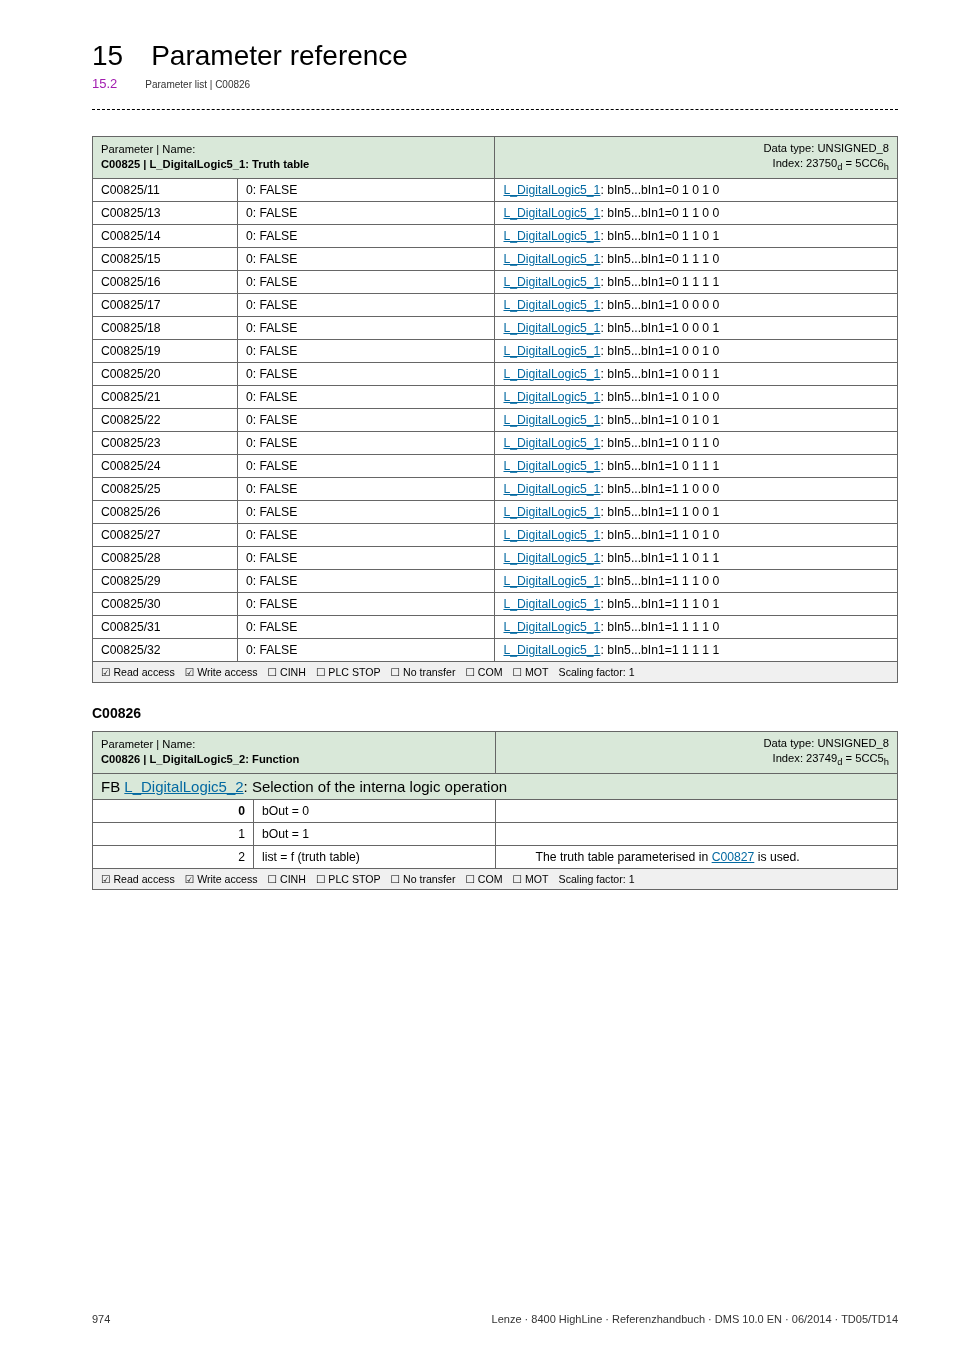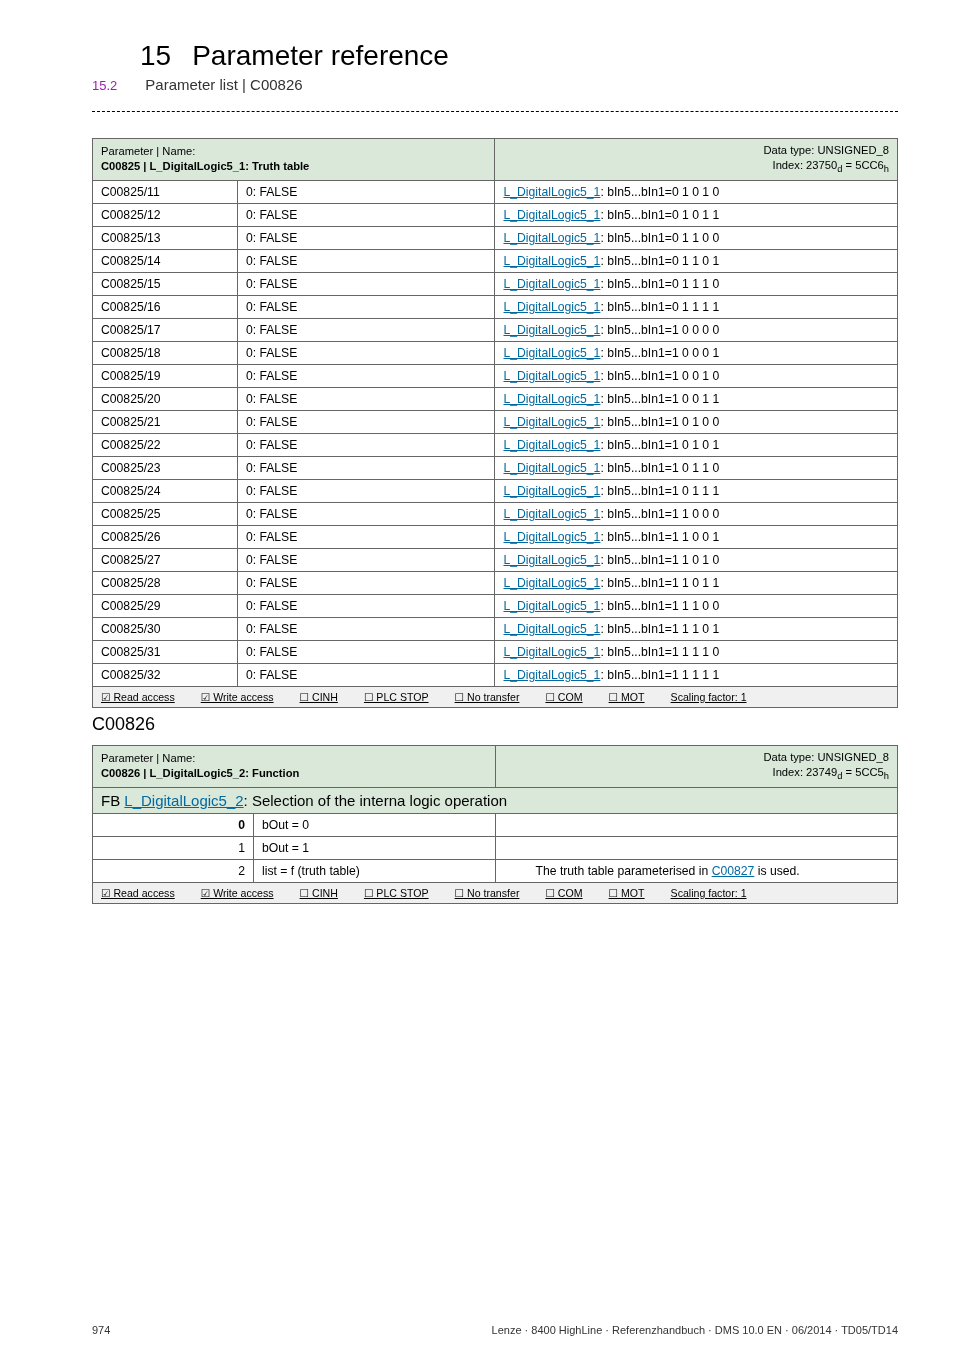--- a/index.html
+++ b/index.html
@@ -1,52 +1,52 @@
 <!DOCTYPE html>
 <html><head>
 <meta charset="utf-8">
 <style>
   * { box-sizing: border-box; margin: 0; padding: 0; }
   html, body { width: 954px; background: #fff; font-family: Arial, Helvetica, sans-serif; color: #000; }
   .page { width: 954px; min-height: 1350px; padding: 40px 56px 40px 92px; position: relative; }
   .hdr { margin-bottom: 6px; }
-  .hdr-row { display: flex; align-items: baseline; gap: 21px; margin-left: 48px; }
+  .hdr-row { display: flex; align-items: baseline; gap: 28px; }
   .hdr-num { font-size: 28px; font-weight: 400; }
   .hdr-title { font-size: 28px; font-weight: 400; }
   .sub-row { display: flex; align-items: baseline; gap: 28px; margin-top: 4px; }
   .sub-num { font-size: 13px; color: #a21caf; }
-  .sub-title { font-size: 15px; color: #333; }
+  .sub-title { font-size: 10px; color: #333; }
   .dashline { margin-top: 18px; margin-bottom: 26px; border: none; border-top: 1.5px dashed #000; }
 
   .tbl { width: 100%; border-collapse: collapse; font-size: 12.2px; }
   .tbl th, .tbl td { border: 1px solid #666; padding: 4px 8px; vertical-align: middle; }
   .tbl-head td { background: #d9e8d9; font-size: 11.2px; line-height: 1.35; }
   .tbl-head .pname { font-weight: 700; }
   .tbl-head .right { text-align: right; }
   .param-col { width: 18%; }
   .val-col { width: 32%; }
   .desc-col { width: 50%; }
   .link { color: #0369a1; }
   .tbl-foot td { background: #f0f0f0; font-size: 10.6px; }
-  .footrow { display: flex; gap: 26px; align-items: center; flex-wrap: wrap; text-decoration: underline; }
-
-  .section-label { font-weight: 400; font-size: 18px; margin: 6px 0 10px 0; }
+  .footrow { display: flex; gap: 10px; align-items: center; flex-wrap: wrap; }
+
+  .section-label { font-weight: 700; font-size: 14px; margin: 22px 0 10px 0; }
 
   .tbl2 { width: 100%; border-collapse: collapse; font-size: 12.2px; }
   .tbl2 th, .tbl2 td { border: 1px solid #666; padding: 4px 8px; vertical-align: middle; }
   .tbl2 .head td { background: #d9e8d9; font-size: 11.2px; line-height: 1.35; }
   .tbl2 .head .right { text-align: right; }
   .tbl2 .fbrow td { background: #d9e8d9; font-size: 15px; }
   .tbl2 .selhdr td { background: #d9e8d9; font-weight: 700; font-size: 11.8px; }
   .tbl2 .numcell { text-align: right; width: 20%; }
   .tbl2 .valcell { width: 30%; }
   .tbl2 .infocell { width: 50%; padding-left: 40px; }
   .tbl2 .foot td { background: #f0f0f0; font-size: 10.6px; }
 
-  .page-footer { position: absolute; bottom: 14px; left: 92px; right: 56px; display: flex; justify-content: space-between; font-size: 11px; color: #333; }
+  .page-footer { position: absolute; bottom: 25px; left: 92px; right: 56px; display: flex; justify-content: space-between; font-size: 11px; color: #333; }
 </style>
 </head>
 <body>
 
 <div class="page">
   <div class="hdr">
     <div class="hdr-row">
       <span class="hdr-num">15</span>
       <span class="hdr-title">Parameter reference</span>
     </div>
@@ -72,25 +72,20 @@
       </td>
     </tr>
     </tbody>
       <tbody id="t1-body">
         <tr>
           <td class="param-col">C00825/11</td>
           <td class="val-col">0: FALSE</td>
           <td class="desc-col"><a href="#" class="link">L_DigitalLogic5_1</a><span>: bIn5...bIn1=0 1 0 1 0</span></td>
         </tr>
         <tr>
-          <td class="param-col">C00825/12</td>
-          <td class="val-col">0: FALSE</td>
-          <td class="desc-col"><a href="#" class="link">L_DigitalLogic5_1</a><span>: bIn5...bIn1=0 1 0 1 1</span></td>
-        </tr>
-        <tr>
           <td class="param-col">C00825/13</td>
           <td class="val-col">0: FALSE</td>
           <td class="desc-col"><a href="#" class="link">L_DigitalLogic5_1</a><span>: bIn5...bIn1=0 1 1 0 0</span></td>
         </tr>
         <tr>
           <td class="param-col">C00825/14</td>
           <td class="val-col">0: FALSE</td>
           <td class="desc-col"><a href="#" class="link">L_DigitalLogic5_1</a><span>: bIn5...bIn1=0 1 1 0 1</span></td>
         </tr>
         <tr>

